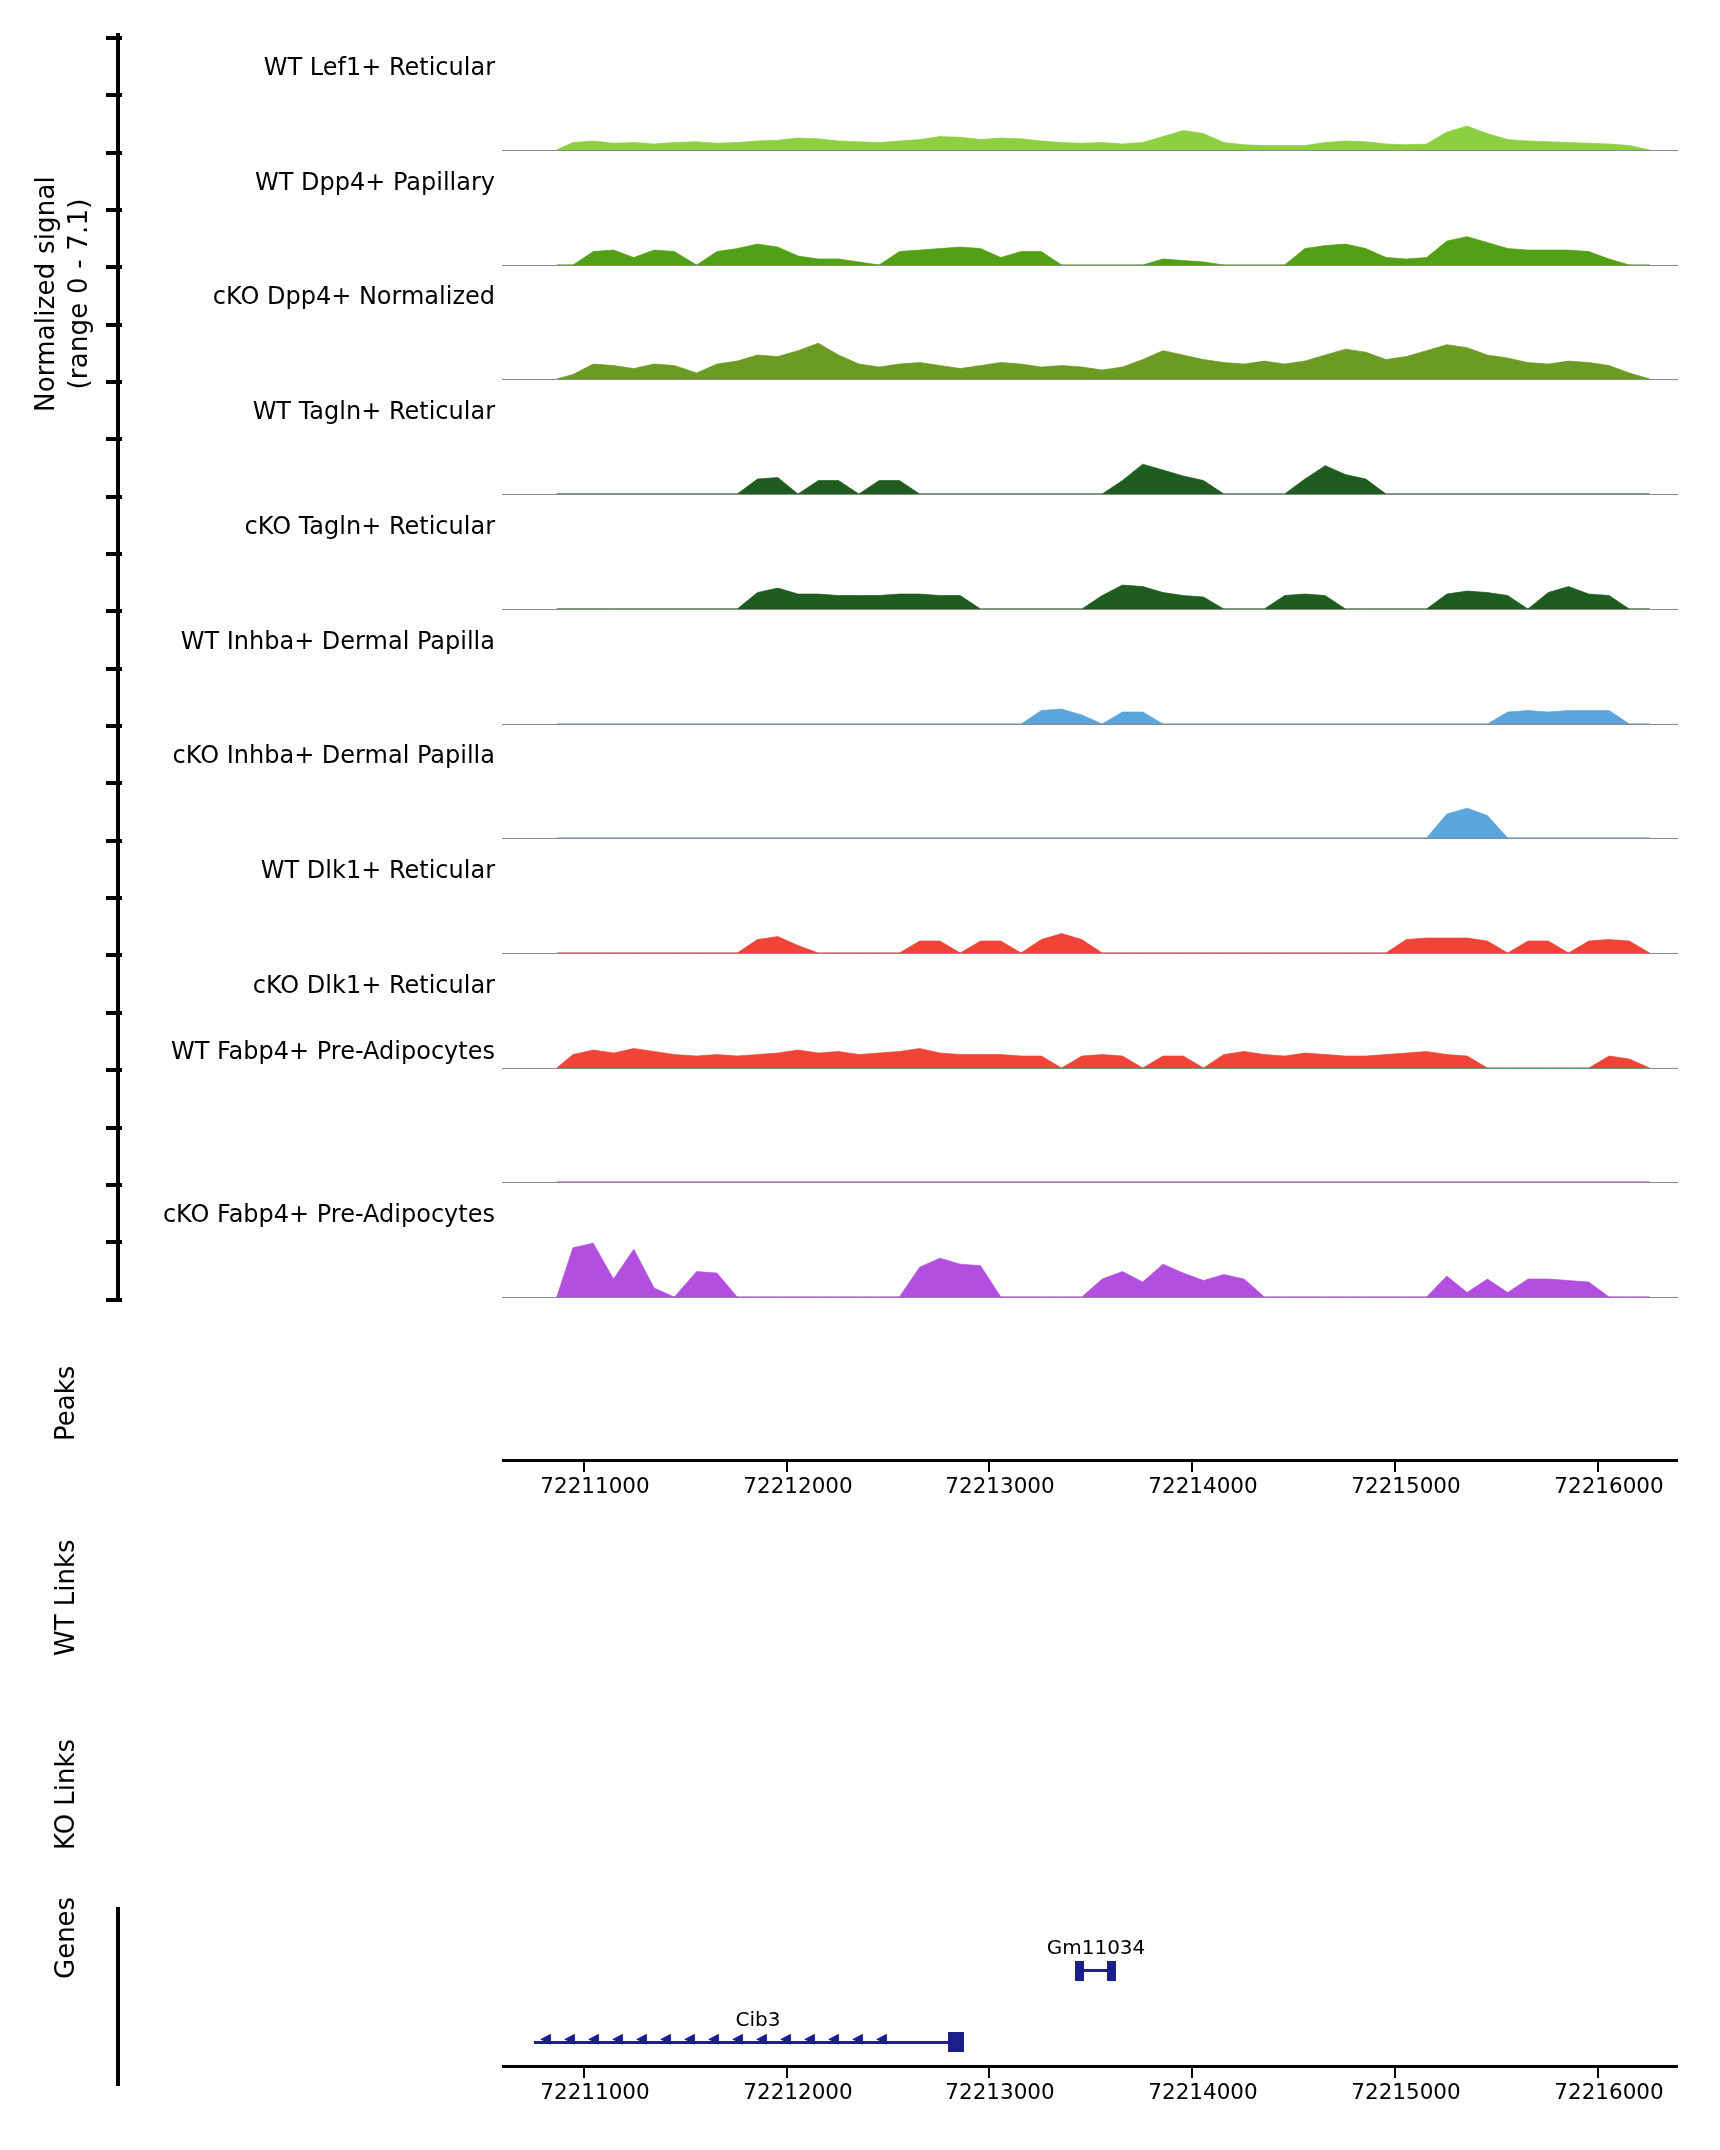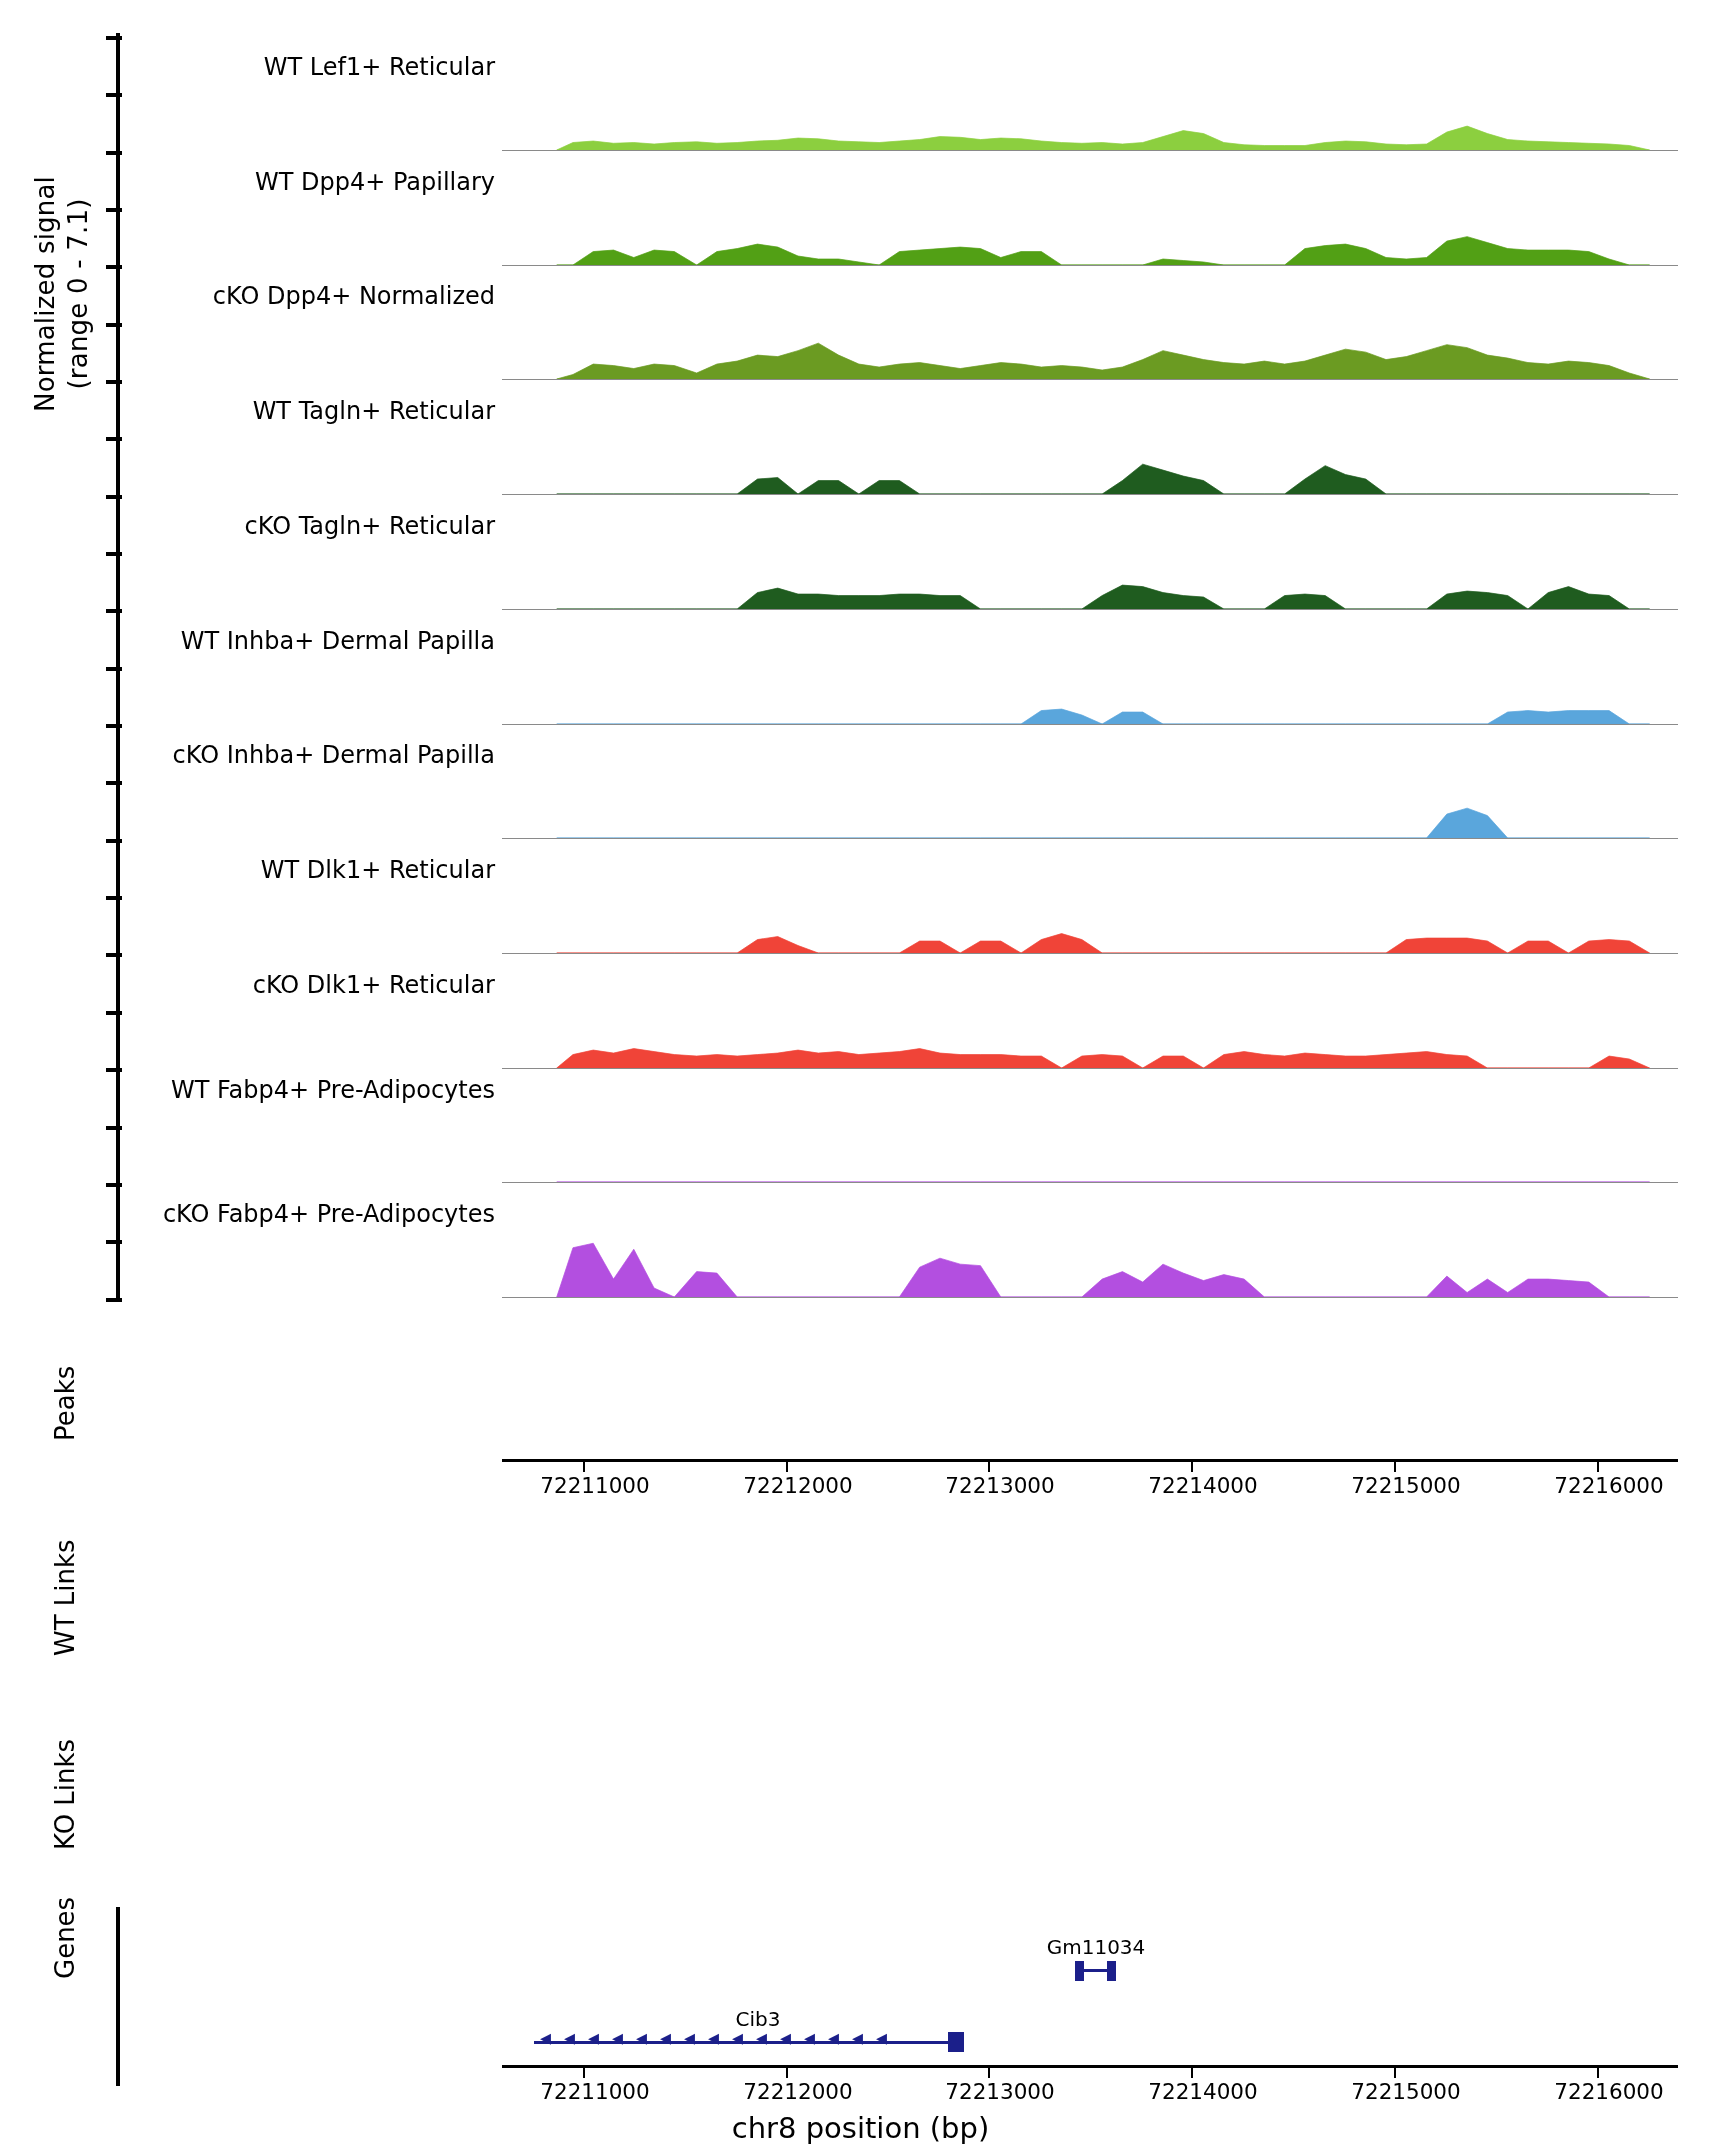--- a/index.html
+++ b/index.html
@@ -257,21 +257,21 @@
           <path d="M76.34,148.00 L98.97,148.00 L127.24,148.00 L155.52,148.00 L183.79,148.00 L212.07,148.00 L240.34,148.00 L271.45,148.00 L299.72,148.00 L328.00,148.00 L356.28,129.24 L384.55,125.07 L412.83,137.58 L441.10,148.00 L469.38,148.00 L497.66,148.00 L525.93,148.00 L554.21,148.00 L582.48,131.32 L610.76,131.32 L639.03,148.00 L667.31,131.32 L695.59,131.32 L723.86,148.00 L752.14,129.24 L780.41,120.90 L808.69,129.24 L836.97,148.00 L865.24,148.00 L893.52,148.00 L921.79,148.00 L950.07,148.00 L978.34,148.00 L1006.62,148.00 L1034.90,148.00 L1063.17,148.00 L1091.45,148.00 L1119.72,148.00 L1148.00,148.00 L1176.28,148.00 L1204.55,148.00 L1232.83,148.00 L1261.10,129.24 L1289.38,127.15 L1317.66,127.15 L1345.93,127.15 L1374.21,131.32 L1402.48,148.00 L1430.76,131.32 L1459.03,131.32 L1487.31,148.00 L1515.59,131.32 L1543.86,129.24 L1572.14,131.32 L1600.41,148.00 L1600.41,148 L76.34,148 Z" fill="#f04438" stroke="#f04438" stroke-width="1"></path>
         </svg>
       </div>
       <div class="track-label" style="top: 971px;">cKO Dlk1+ Reticular</div>
       <div class="track" style="top: 961px;">
         <div class="baseline"></div>
         <svg class="sig" viewBox="0 0 1640 148" preserveAspectRatio="none">
           <path d="M76.34,148.00 L98.97,129.24 L127.24,122.99 L155.52,127.15 L183.79,120.90 L212.07,125.07 L240.34,129.24 L271.45,131.32 L299.72,129.24 L328.00,131.32 L356.28,129.24 L384.55,127.15 L412.83,122.99 L441.10,127.15 L469.38,125.07 L497.66,129.24 L525.93,127.15 L554.21,125.07 L582.48,120.90 L610.76,127.15 L639.03,129.24 L667.31,129.24 L695.59,129.24 L723.86,131.32 L752.14,131.32 L780.41,148.00 L808.69,131.32 L836.97,129.24 L865.24,131.32 L893.52,148.00 L921.79,131.32 L950.07,131.32 L978.34,148.00 L1006.62,129.24 L1034.90,125.07 L1063.17,129.24 L1091.45,131.32 L1119.72,127.15 L1148.00,129.24 L1176.28,131.32 L1204.55,131.32 L1232.83,129.24 L1261.10,127.15 L1289.38,125.07 L1317.66,129.24 L1345.93,131.32 L1374.21,148.00 L1402.48,148.00 L1430.76,148.00 L1459.03,148.00 L1487.31,148.00 L1515.59,148.00 L1543.86,131.32 L1572.14,135.49 L1600.41,148.00 L1600.41,148 L76.34,148 Z" fill="#f04438" stroke="#f04438" stroke-width="1"></path>
         </svg>
       </div>
-      <div class="track-label" style="top: 1076px;">WT Fabp4+ Pre-Adipocytes</div>
+      <div class="track-label" style="top: 1037px;">WT Fabp4+ Pre-Adipocytes</div>
       <div class="track" style="top: 1075px;">
         <div class="baseline"></div>
         <svg class="sig" viewBox="0 0 1640 148" preserveAspectRatio="none">
           <path d="M76.34,148.00 L98.97,148.00 L127.24,148.00 L155.52,148.00 L183.79,148.00 L212.07,148.00 L240.34,148.00 L271.45,148.00 L299.72,148.00 L328.00,148.00 L356.28,148.00 L384.55,148.00 L412.83,148.00 L441.10,148.00 L469.38,148.00 L497.66,148.00 L525.93,148.00 L554.21,148.00 L582.48,148.00 L610.76,148.00 L639.03,148.00 L667.31,148.00 L695.59,148.00 L723.86,148.00 L752.14,148.00 L780.41,148.00 L808.69,148.00 L836.97,148.00 L865.24,148.00 L893.52,148.00 L921.79,148.00 L950.07,148.00 L978.34,148.00 L1006.62,148.00 L1034.90,148.00 L1063.17,148.00 L1091.45,148.00 L1119.72,148.00 L1148.00,148.00 L1176.28,148.00 L1204.55,148.00 L1232.83,148.00 L1261.10,148.00 L1289.38,148.00 L1317.66,148.00 L1345.93,148.00 L1374.21,148.00 L1402.48,148.00 L1430.76,148.00 L1459.03,148.00 L1487.31,148.00 L1515.59,148.00 L1543.86,148.00 L1572.14,148.00 L1600.41,148.00 L1600.41,148 L76.34,148 Z" fill="#b34fe0" stroke="#b34fe0" stroke-width="1"></path>
         </svg>
       </div>
       <div class="track-label" style="top: 1200px;">cKO Fabp4+ Pre-Adipocytes</div>
       <div class="track" style="top: 1190px;">
         <div class="baseline"></div>
         <svg class="sig" viewBox="0 0 1640 148" preserveAspectRatio="none">
@@ -324,16 +324,15 @@
     </div>
   <div class="axis-tlabels" id="axis-bottom-labels" style="top:2079px;">
       <span style="left: 81px;">72211000</span>
       <span style="left: 284px;">72212000</span>
       <span style="left: 486px;">72213000</span>
       <span style="left: 689px;">72214000</span>
       <span style="left: 892px;">72215000</span>
       <span style="left: 1095px;">72216000</span>
     </div>
 
-  <div class="xlabel" style="top:2111px;">chr8 position (bp)</div>
 
 </div>
 
 
 </body></html>

